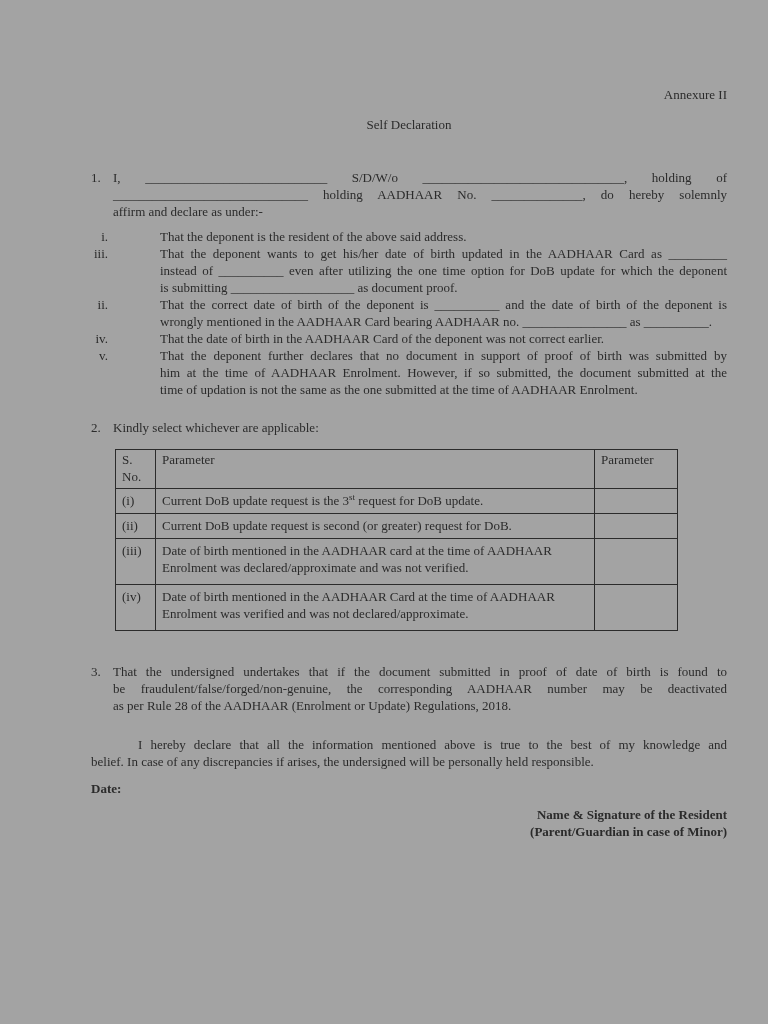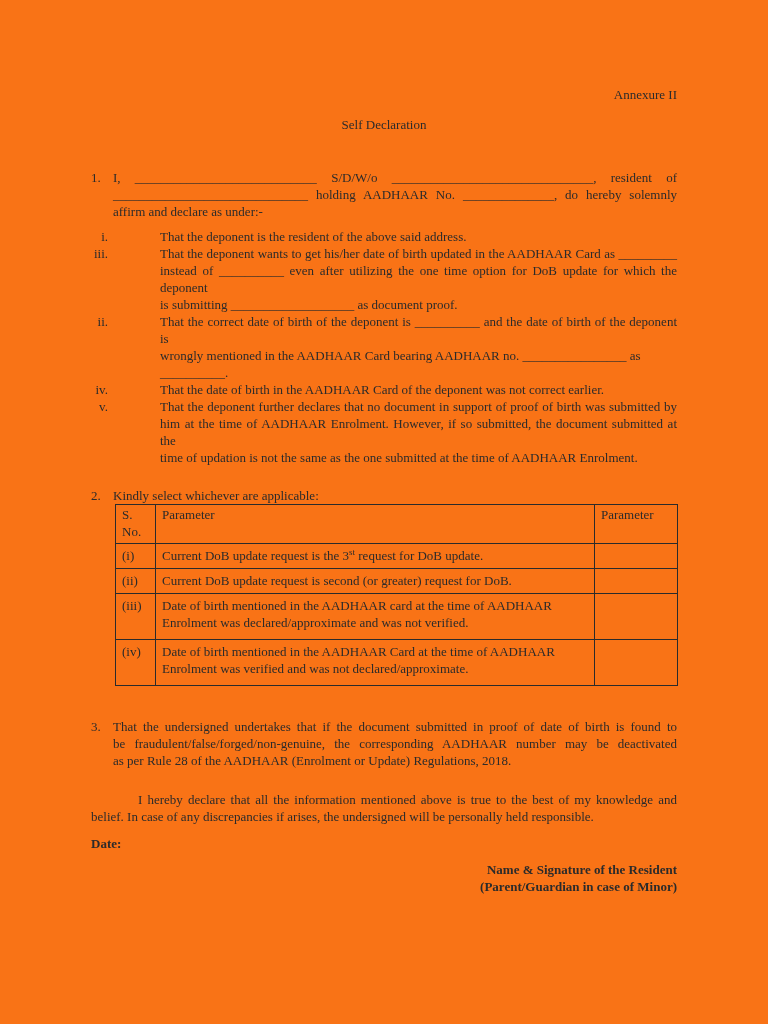--- a/index.html
+++ b/index.html
@@ -1,26 +1,26 @@
 <!DOCTYPE html>
 <html><head>
 <meta charset="utf-8">
 <style>
   html,body { margin:0; padding:0; background:#ffffff; }
   .page {
     position:relative;
     width:768px; height:1024px;
     margin:0 auto;
-    background:#f97316;
+    background:#a3a3a3;
     font-family:"Liberation Serif","DejaVu Serif",serif;
     font-size:13px;
     line-height:17px;
     color:#2b2b2b;
     box-sizing:border-box;
-    padding:86px 91px 0 91px;
+    padding:86px 41px 0 91px;
     overflow:hidden;
   }
   .annexure { text-align:right; }
   .title { text-align:center; margin-top:13px; }
 
   .item { display:flex; }
   .item .num { flex:none; width:22px; }
   .item .content { flex:1; min-width:0; }
 
   .jline { text-align:justify; text-align-last:justify; }
@@ -31,21 +31,21 @@
   .sub { display:flex; }
   .sub .rnum { flex:none; width:17px; text-align:right; margin-right:7px; }
   .sub .content { flex:1; min-width:0;margin-left:45px; }
 
   .item2 { margin-top:21px; }
 
   table.sel-table {
     border-collapse:collapse;
     table-layout:fixed;
     margin-left:24px;
-    margin-top:0;
+    margin-top:13px;
     width:562px;
   }
   .sel-table th, .sel-table td {
     border:1.5px solid #2b2b2b;
     font-weight:normal;
     text-align:left;
     vertical-align:top;
     padding:1px 6px 3px 6px;
     overflow:hidden;
   }
@@ -69,21 +69,21 @@
 <body>
 
 <div class="page">
 
   <div class="annexure">Annexure II</div>
   <div class="title">Self Declaration</div>
 
   <div class="item item1">
     <span class="num">1.</span>
     <div class="content">
-      <div class="jline">I, ____________________________ S/D/W/o _______________________________, resident of</div>
+      <div class="jline">I, ____________________________ S/D/W/o _______________________________, holding of</div>
       <div class="jline">______________________________ holding AADHAAR No. ______________, do hereby solemnly</div>
       <div class="lline">affirm and declare as under:-</div>
     </div>
   </div>
 
   <div class="sublist">
 
     <div class="sub">
       <span class="rnum">i.</span>
       <div class="content">

